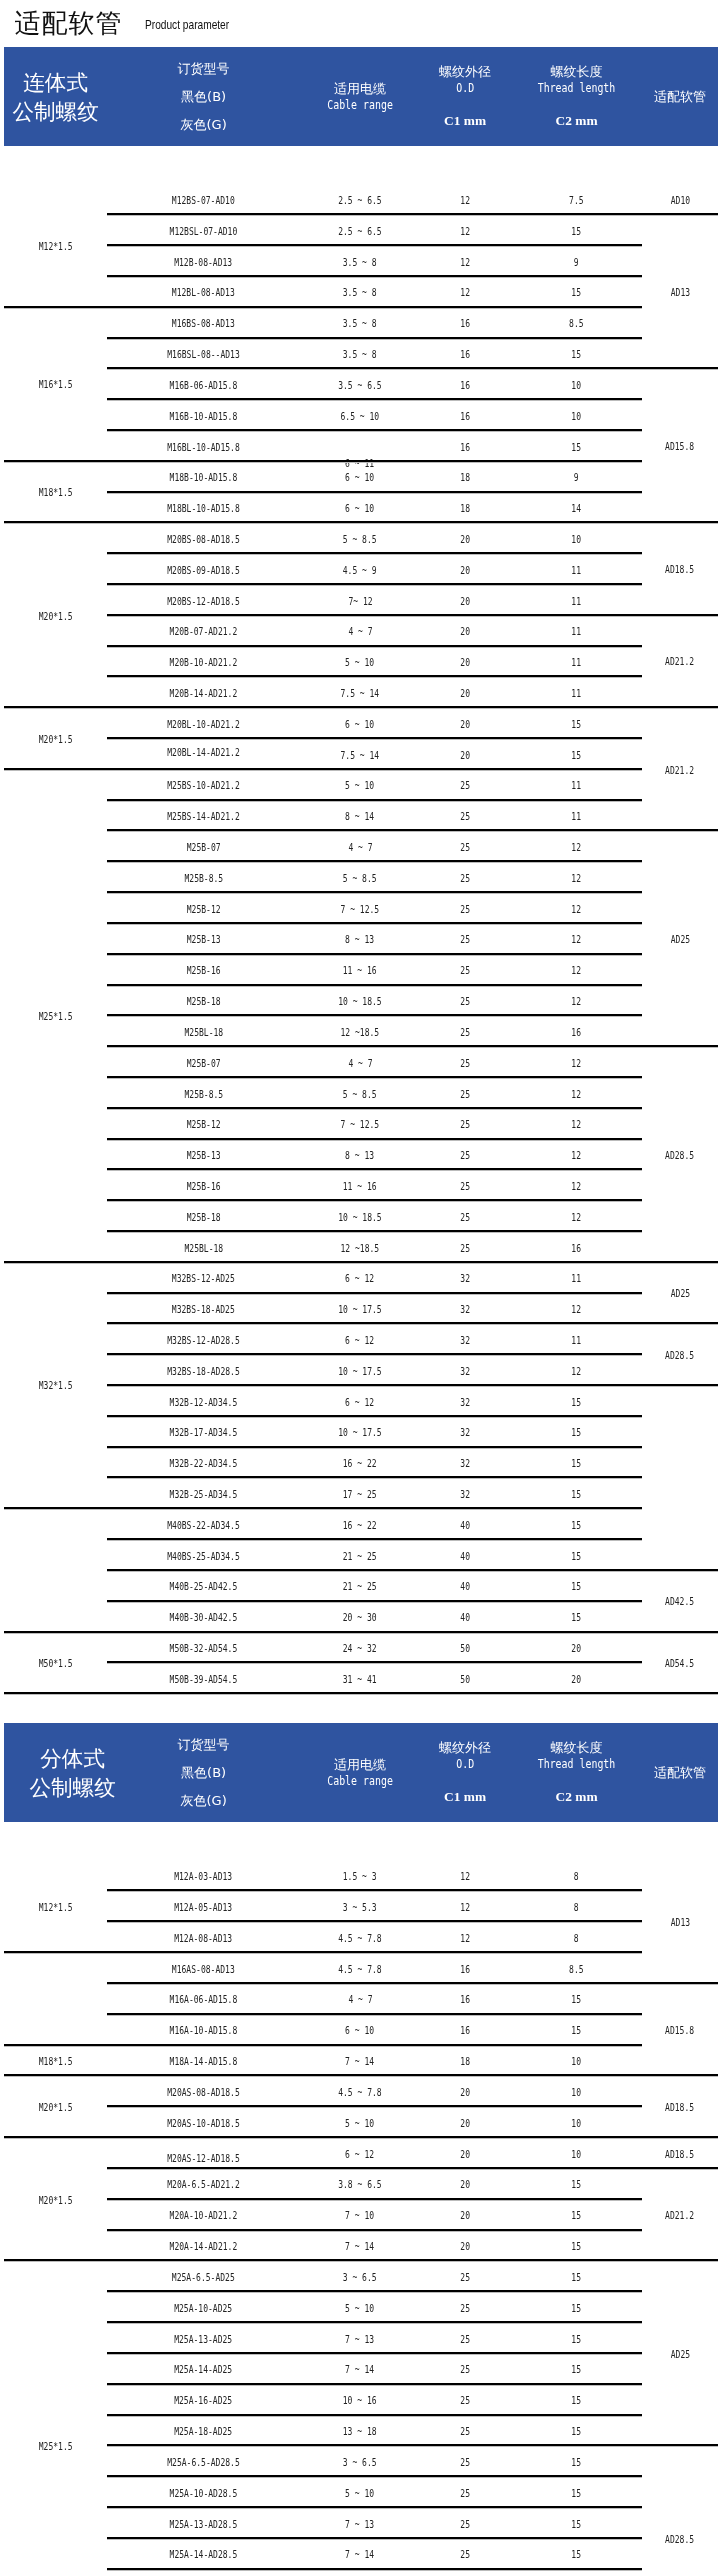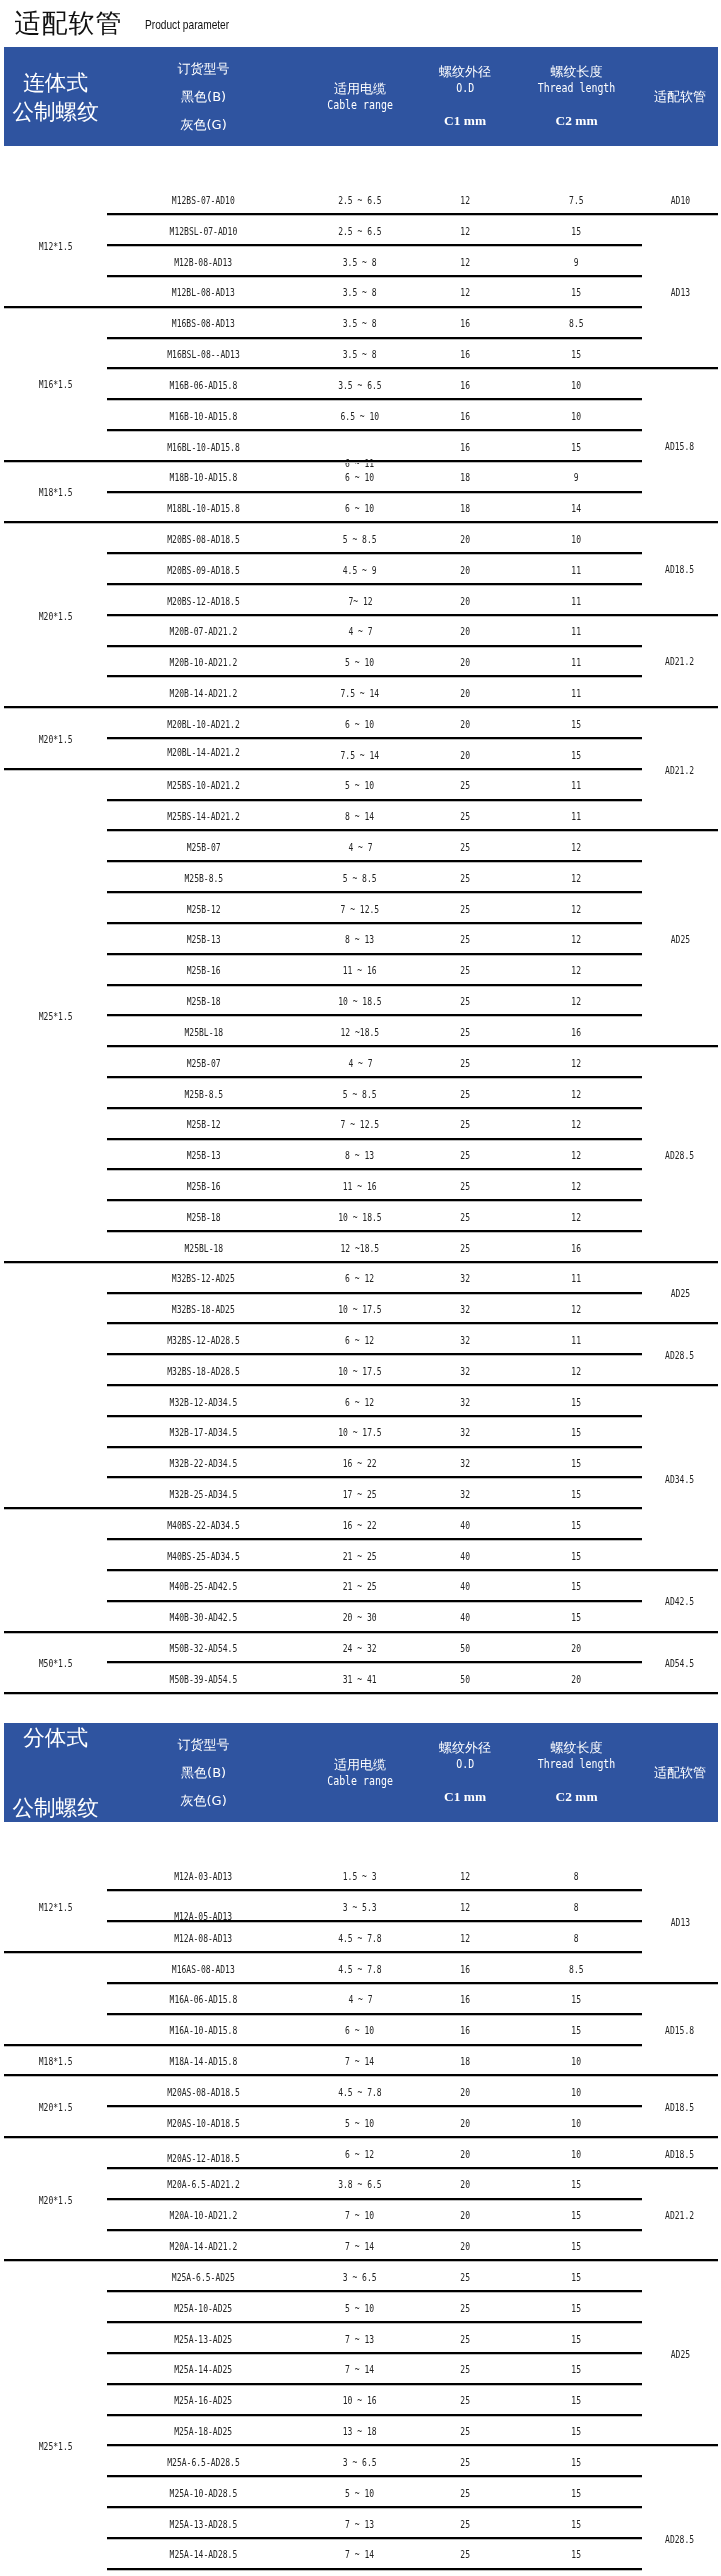--- a/index.html
+++ b/index.html
@@ -711,20 +711,23 @@
       </div>
       <div class="hline" style="left: 0px; width: 638px; top: 659px;"></div>
       <div class="cell" style="left: 0px; width: 103px; top: 661px; height: 62px;">
         <span>M20*1.5</span>
       </div>
       <div class="hline" style="left: 0px; width: 638px; top: 721px;"></div>
       <div class="cell" style="left: 0px; width: 103px; top: 722px; height: 493px;">
         <span>M25*1.5</span>
       </div>
       <div class="hline" style="left: 0px; width: 638px; top: 1214px;"></div>
+      <div class="cell" style="left: 0px; width: 103px; top: 1215px; height: 246px;">
+        <span>M32*1.5</span>
+      </div>
       <div class="hline" style="left: 0px; width: 638px; top: 1460px;"></div>
       <div class="hline" style="left: 0px; width: 638px; top: 1584px;"></div>
       <div class="cell" style="left: 0px; width: 103px; top: 1585px; height: 62px;">
         <span>M50*1.5</span>
       </div>
       <div class="hline" style="left: 0px; width: 638px; top: 1645px;"></div>
       <div class="cell" style="left: 638px; width: 76px; top: 137px; height: 31px;">
         <span>AD10</span>
       </div>
       <div class="hline" style="left: 638px; width: 76px; top: 166px;"></div>
@@ -757,37 +760,34 @@
       </div>
       <div class="hline" style="left: 638px; width: 76px; top: 1214px;"></div>
       <div class="cell" style="left: 638px; width: 76px; top: 1215px; height: 62px;">
         <span>AD25</span>
       </div>
       <div class="hline" style="left: 638px; width: 76px; top: 1275px;"></div>
       <div class="cell" style="left: 638px; width: 76px; top: 1277px; height: 62px;">
         <span>AD28.5</span>
       </div>
       <div class="hline" style="left: 638px; width: 76px; top: 1337px;"></div>
-      <div class="cell" style="left: 638px; width: 76px; top: 1339px; height: 185px;">
-        <span>AD34.5</span>
-      </div>
       <div class="hline" style="left: 638px; width: 76px; top: 1522px;"></div>
       <div class="cell" style="left: 638px; width: 76px; top: 1523px; height: 62px;">
         <span>AD42.5</span>
       </div>
       <div class="hline" style="left: 638px; width: 76px; top: 1584px;"></div>
       <div class="cell" style="left: 638px; width: 76px; top: 1585px; height: 62px;">
         <span>AD54.5</span>
       </div>
       <div class="hline" style="left: 638px; width: 76px; top: 1645px;"></div>
       <div class="hline" style="left: 0px; width: 714px; top: 1645px;"></div>
     </div>
     <div class="table" style="top: 1723px; height: 1158px;">
       <div class="thead" style="height: 99px;">
-    <div class="th" style="left:0;width:103px;justify-content:space-between;">
+    <div class="th" style="left:17px;width:103px;">
       <div class="th-type">分体式</div>
       <div class="th-type">公制螺纹</div>
     </div>
     <div class="th" style="left:103px;width:193px;justify-content:space-around;padding:7.2px 0;box-sizing:border-box;">
       <div class="th-line">订货型号</div>
       <div class="th-line">黑色(B)</div>
       <div class="th-line">灰色(G)</div>
     </div>
     <div class="th" style="left:296px;width:120px;">
       <div class="th-line">适用电缆</div>
@@ -813,21 +813,21 @@
       <div class="cell" style="left: 296px; width: 120px; top: 137px; height: 31px;">
         <span>1.5 ~ 3</span>
       </div>
       <div class="cell" style="left: 415px; width: 92px; top: 137px; height: 31px;">
         <span>12</span>
       </div>
       <div class="cell" style="left: 507px; width: 131px; top: 137px; height: 31px;">
         <span>8</span>
       </div>
       <div class="hline" style="left: 103px; width: 535px; top: 166px;"></div>
-      <div class="cell" style="left: 103px; width: 193px; top: 168px; height: 31px; align-items: flex-end;">
+      <div class="cell" style="left: 103px; width: 193px; top: 168px; height: 31px;">
         <span>M12A-05-AD13</span>
       </div>
       <div class="cell" style="left: 296px; width: 120px; top: 168px; height: 31px;">
         <span>3 ~ 5.3</span>
       </div>
       <div class="cell" style="left: 415px; width: 92px; top: 168px; height: 31px;">
         <span>12</span>
       </div>
       <div class="cell" style="left: 507px; width: 131px; top: 168px; height: 31px;">
         <span>8</span>

